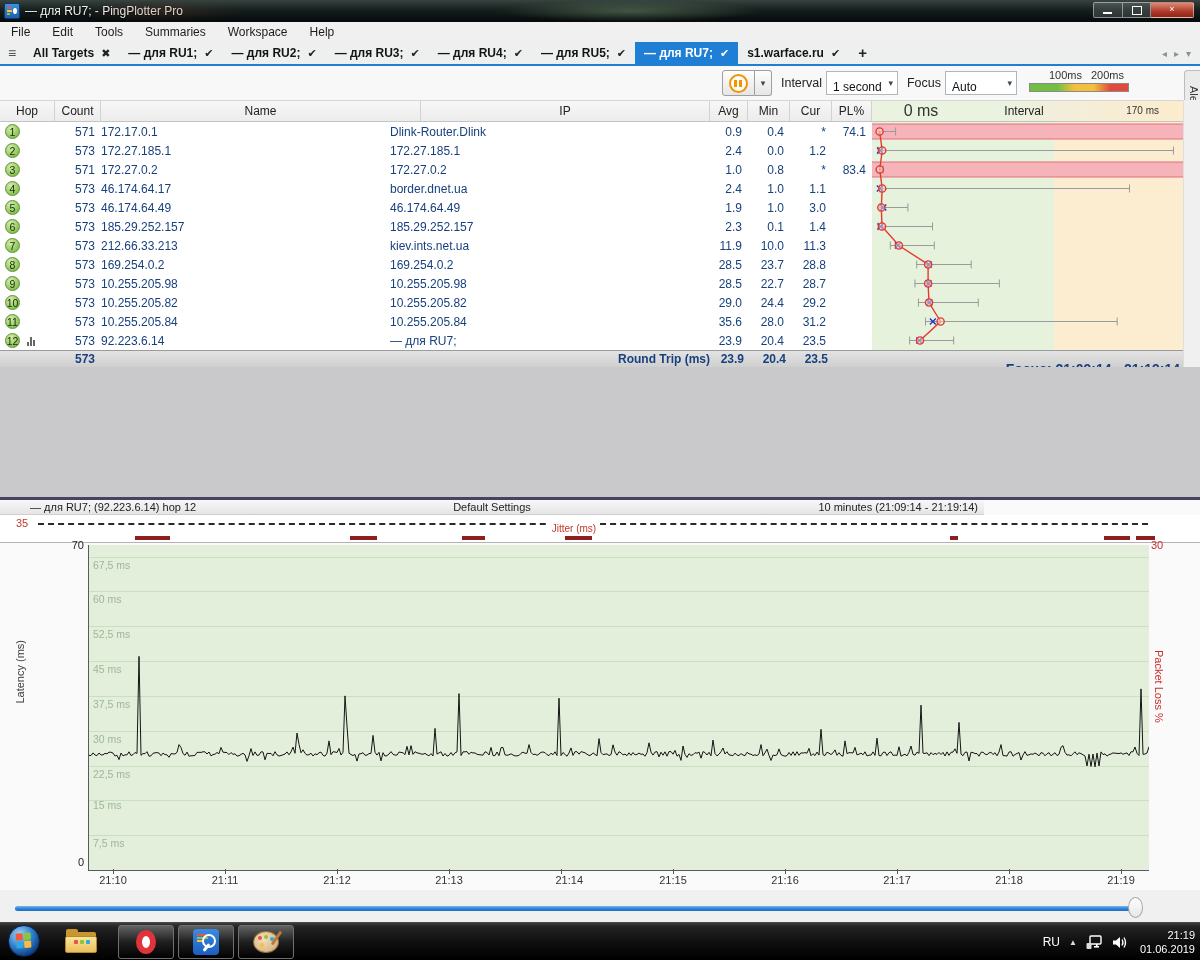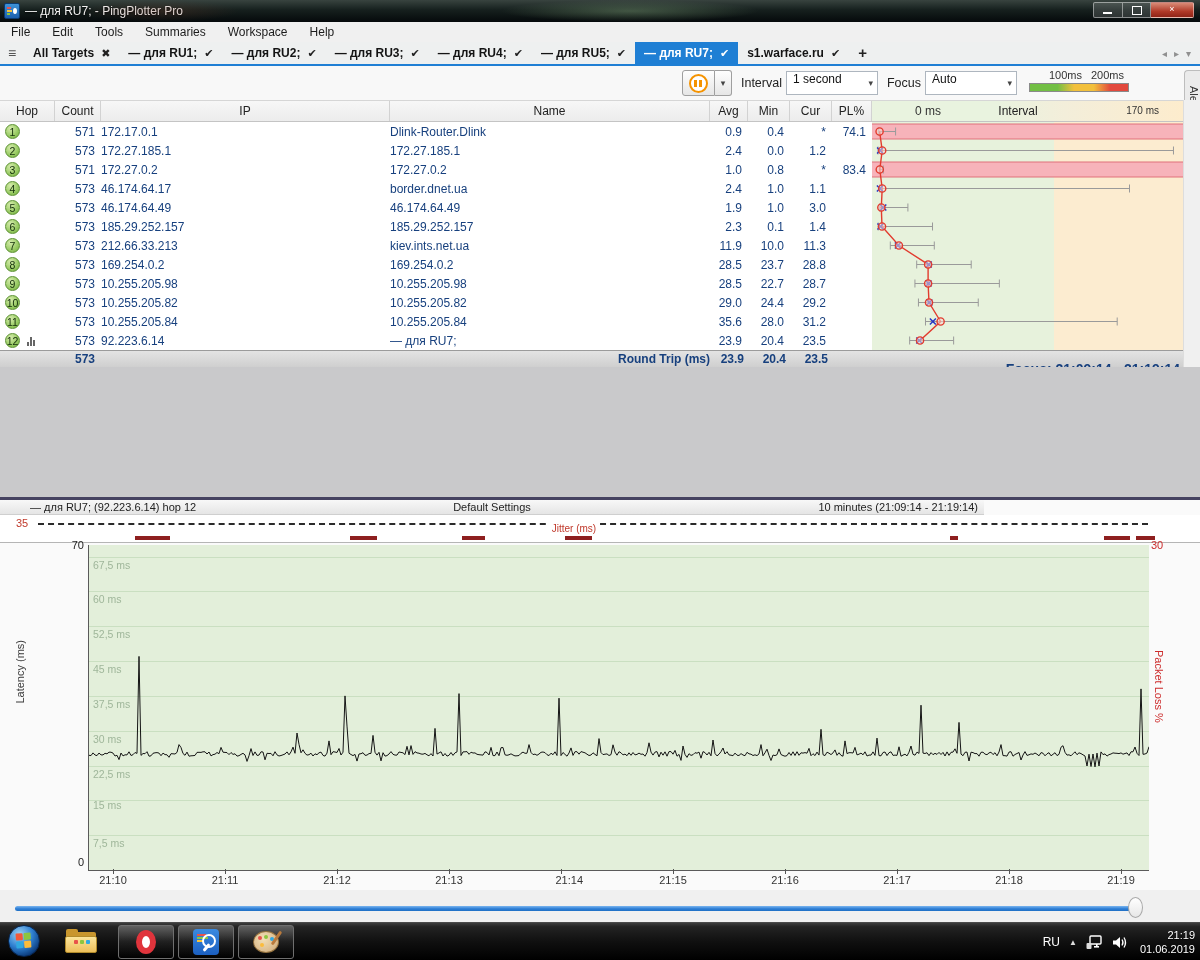--- a/index.html
+++ b/index.html
@@ -58,42 +58,42 @@
   #target b{color:#1e1e1e}
   #ctrl-cluster{position:absolute;right:71px;top:4px;height:26px;display:flex;align-items:center}
   #pause-btn{width:33px;height:26px;border:1px solid #9f9f9f;border-radius:3px 0 0 3px;
     background:linear-gradient(#fefefe,#e6e6e6);display:flex;align-items:center;justify-content:center;box-sizing:border-box}
   .pause-circle{width:15px;height:15px;border-radius:50%;border:2px solid #f59300;
     display:flex;align-items:center;justify-content:center;gap:2px;background:#fff}
   .pause-circle i{display:block;width:3px;height:7px;background:#f59300}
   #pause-drop{width:17px;height:26px;border:1px solid #9f9f9f;border-left:none;border-radius:0 3px 3px 0;
     background:linear-gradient(#fefefe,#e6e6e6);color:#444;font-size:9px;text-align:center;line-height:25px;box-sizing:border-box}
   .lbl{font-size:12.5px;color:#222;margin:0 4px 0 9px}
-  .combo{width:92px;height:24px;border:1px solid #aeb6bf;background:#fff;font-size:12px;color:#111;
-    display:flex;align-items:flex-start;padding-left:6px;position:relative;box-sizing:border-box}
+  .combo{width:72px;height:24px;border:1px solid #aeb6bf;background:#fff;font-size:12px;color:#111;
+    display:flex;align-items:flex-end;padding-left:6px;position:relative;box-sizing:border-box}
   .combo .co-arrow{position:absolute;right:4px;top:0;line-height:23px;font-size:9px;color:#444}
   #legend{width:100px;height:26px;position:relative;margin-left:12px}
   #legend .l1{position:absolute;left:20px;top:-1px;font-size:11px;color:#333}
   #legend .l2{position:absolute;left:62px;top:-1px;font-size:11px;color:#333}
   #legend .bar{position:absolute;left:0;top:13px;width:98px;height:7px;border:1px solid #8a8a8a;
     background:linear-gradient(90deg,#72bf44 0%,#72bf44 28%,#f2c03c 45%,#f2c03c 65%,#e2493d 82%,#e2493d 100%)}
   #alerts-tab{position:absolute;right:0;top:70px;width:15px;height:52px;background:#ebebeb;
     border:1px solid #bdbdbd;border-right:none;border-radius:4px 0 0 4px;
     writing-mode:vertical-rl;font-size:11px;color:#333;text-align:center;padding:3px 0}
 
   
   #thead{position:absolute;top:100px;left:0;width:1183px;height:22px;
     background:linear-gradient(#f7f7f7,#ececec);border-top:1px solid #d6d6d6;
     border-bottom:1px solid #c4c4c4;display:flex;font-size:12px;color:#222;box-sizing:border-box}
   .th{border-right:1px solid #d2d2d2;text-align:center;line-height:20px;box-sizing:border-box}
   .w-hop{width:55px}.w-count{width:46px}.w-ip{width:289px}.w-name{width:320px}
   .w-avg{width:38px}.w-min{width:42px}.w-cur{width:42px}.w-pl{width:40px}
   #th-lat{flex:1;border-right:none;display:flex;
     background:linear-gradient(90deg,#e9f3df 0%,#e9f3df 40%,#f3eeda 62%,#fdeccd 100%)}
-  #th-lat .lt-left{width:64px;text-align:right;padding-left:5px;font-size:12px;line-height:20px;color:#333}
+  #th-lat .lt-left{width:64px;text-align:center;padding-left:17px;font-size:16px;line-height:20px;color:#333}
   #th-lat .lt-mid{flex:1;text-align:center;line-height:20px}
   #th-lat .lt-right{width:64px;text-align:right;padding-right:24px;font-size:10px;line-height:20px;color:#333}
   #tbody{position:absolute;top:122px;left:0;width:1183px;height:228px;background:#fff}
   .trow{height:19px;display:flex;align-items:center;font-size:12px;color:#17407e}
   .cell{box-sizing:border-box;white-space:nowrap;overflow:hidden}
   .num{text-align:right;padding-right:6px}
   .hop-cell{display:flex;align-items:center}
   .hopc{width:15px;height:15px;border-radius:50%;margin-left:5px;text-align:center;
     line-height:15px;font-size:10.5px;color:#15300c;flex:0 0 auto;
     background:radial-gradient(circle at 35% 28%,#d6ecac,#97ca62 60%,#71ab40);border:1px solid #5d9233;box-sizing:border-box}
@@ -294,22 +294,22 @@
       <span class="l2">200ms</span>
       <span class="bar"></span>
     </span>
   </div>
 </div>
 <div id="alerts-tab">Alerts</div>
 
 <div id="thead">
   <span class="th w-hop">Hop</span>
   <span class="th w-count">Count</span>
+  <span class="th w-name">Name</span>
   <span class="th w-ip">IP</span>
-  <span class="th w-name">Name</span>
   <span class="th w-avg">Avg</span>
   <span class="th w-min">Min</span>
   <span class="th w-cur">Cur</span>
   <span class="th w-pl">PL%</span>
   <span class="th" id="th-lat">
     <span class="lt-left">0 ms</span>
     <span class="lt-mid">Interval</span>
     <span class="lt-right">170 ms</span>
   </span>
 </div>

